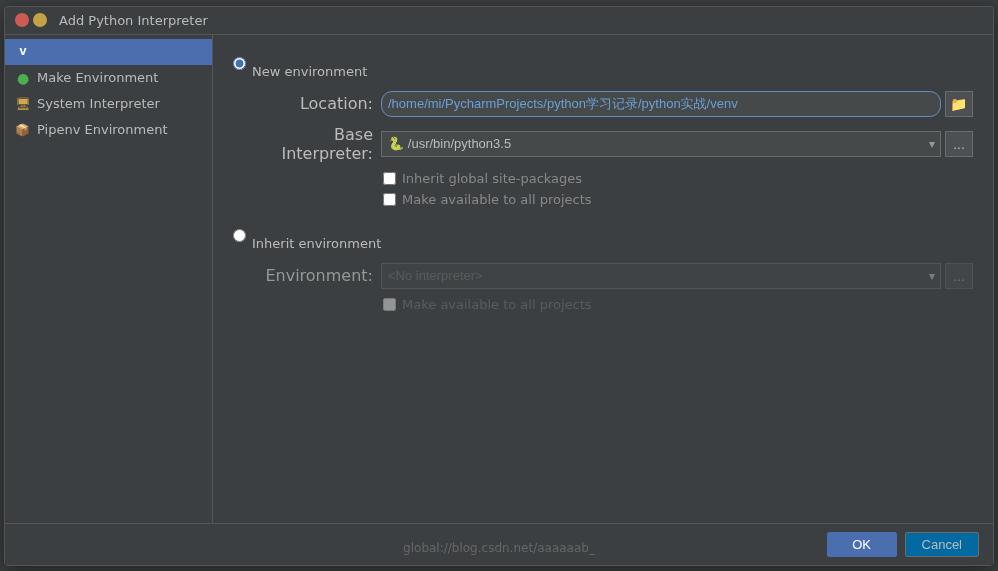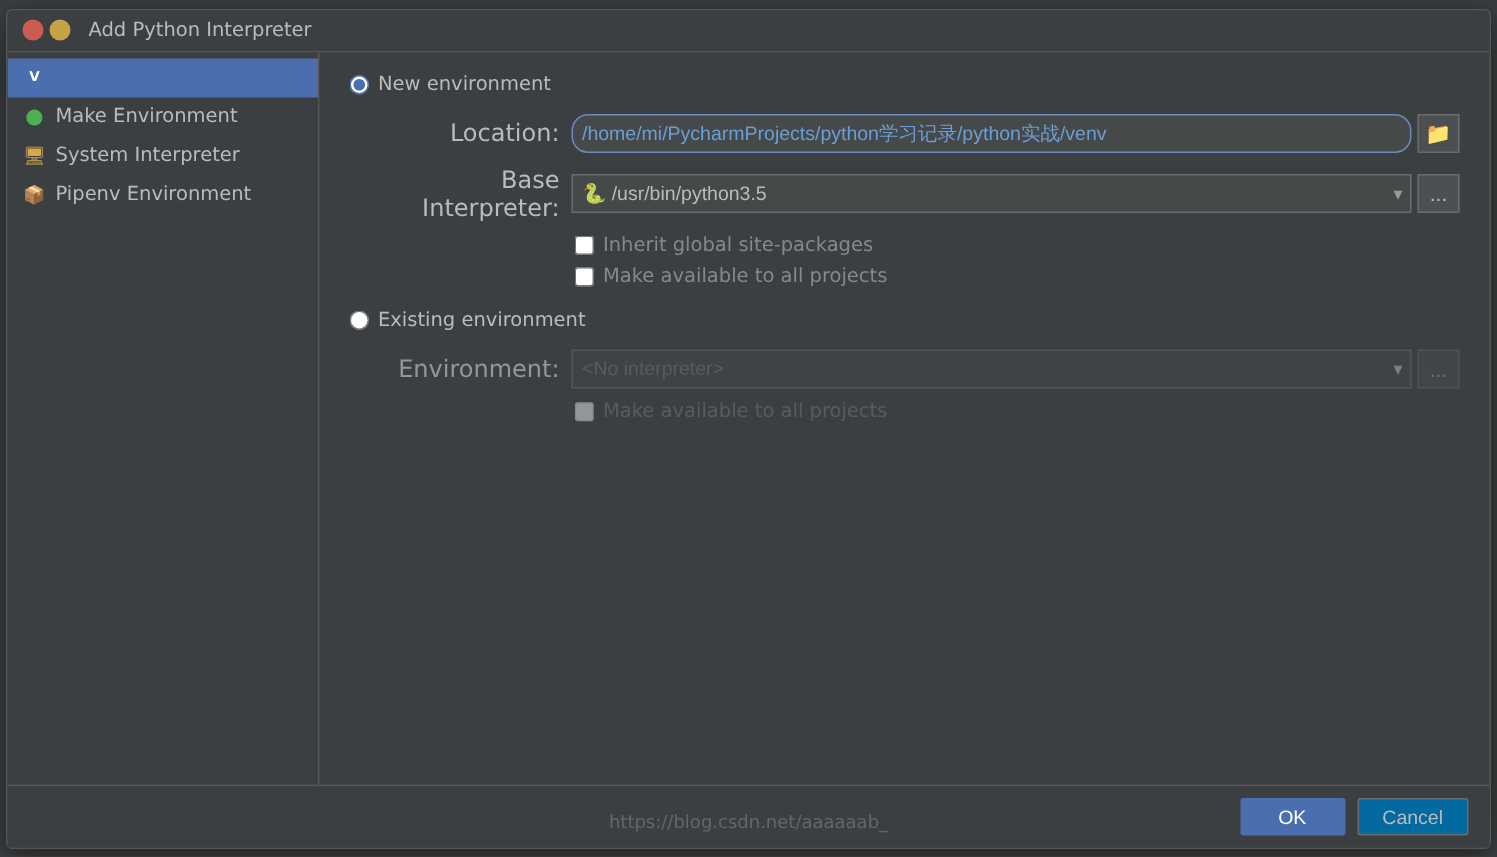--- a/index.html
+++ b/index.html
@@ -132,20 +132,21 @@
       margin-bottom: 12px;
     }
 
     .radio-label {
       display: flex;
       align-items: center;
       gap: 6px;
       font-size: 13px;
       color: #bbbbbb;
       cursor: pointer;
+      margin-top: 15px;
     }
 
     .radio-input {
       accent-color: #4b6eaf;
       cursor: pointer;
     }
 
     .form-section {
       margin-left: 20px;
       margin-bottom: 10px;
@@ -378,21 +379,21 @@
 
         <div class="checkbox-row">
           <input type="checkbox" class="checkbox-input" style="">
           <label class="checkbox-label">Make available to all projects</label>
         </div>
       </div>
 
       <div class="existing-section">
         <div class="section-header">
           <input type="radio" name="env-type" class="radio-input" style="">
-          <label class="radio-label">Existing environment</label>
+          <label class="radio-label">Inherit environment</label>
         </div>
 
         <div class="form-section">
 
           <div class="form-row">
             <span class="form-label">Environment:</span>
             <div class="form-input-wrap">
               <div class="dropdown-container">
                 <select class="dropdown" disabled="" style="color:#777;">
                   <option>&lt;No interpreter&gt;</option>
@@ -408,19 +409,19 @@
             <input type="checkbox" class="checkbox-input" disabled="" style="">
             <label class="checkbox-label disabled">Make available to all projects</label>
           </div>
         </div>
       </div>
 
     </div>
   </div>
 
   <div class="dialog-footer-wrapper">
-    <span class="footer-watermark">https://blog.csdn.net/aaaaaab_</span>
+    <span class="footer-watermark">global://blog.csdn.net/aaaaaab_</span>
     <div class="footer-right">
       <button class="action-btn primary">OK</button>
       <button class="action-btn">Cancel</button>
     </div>
   </div>
 </div>
 
 </body></html>

